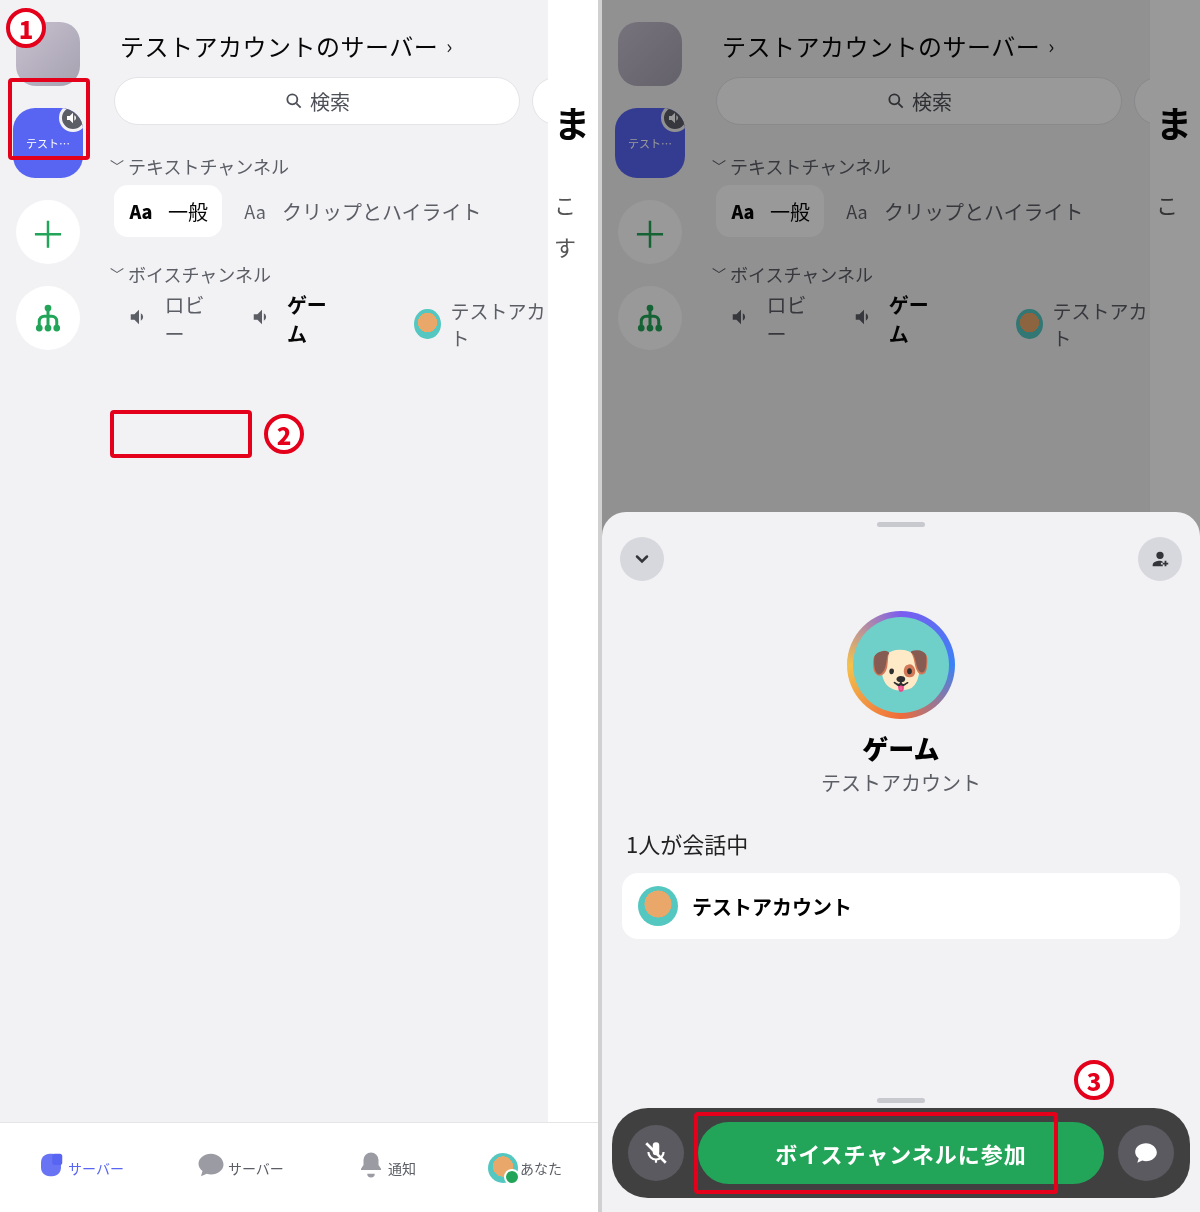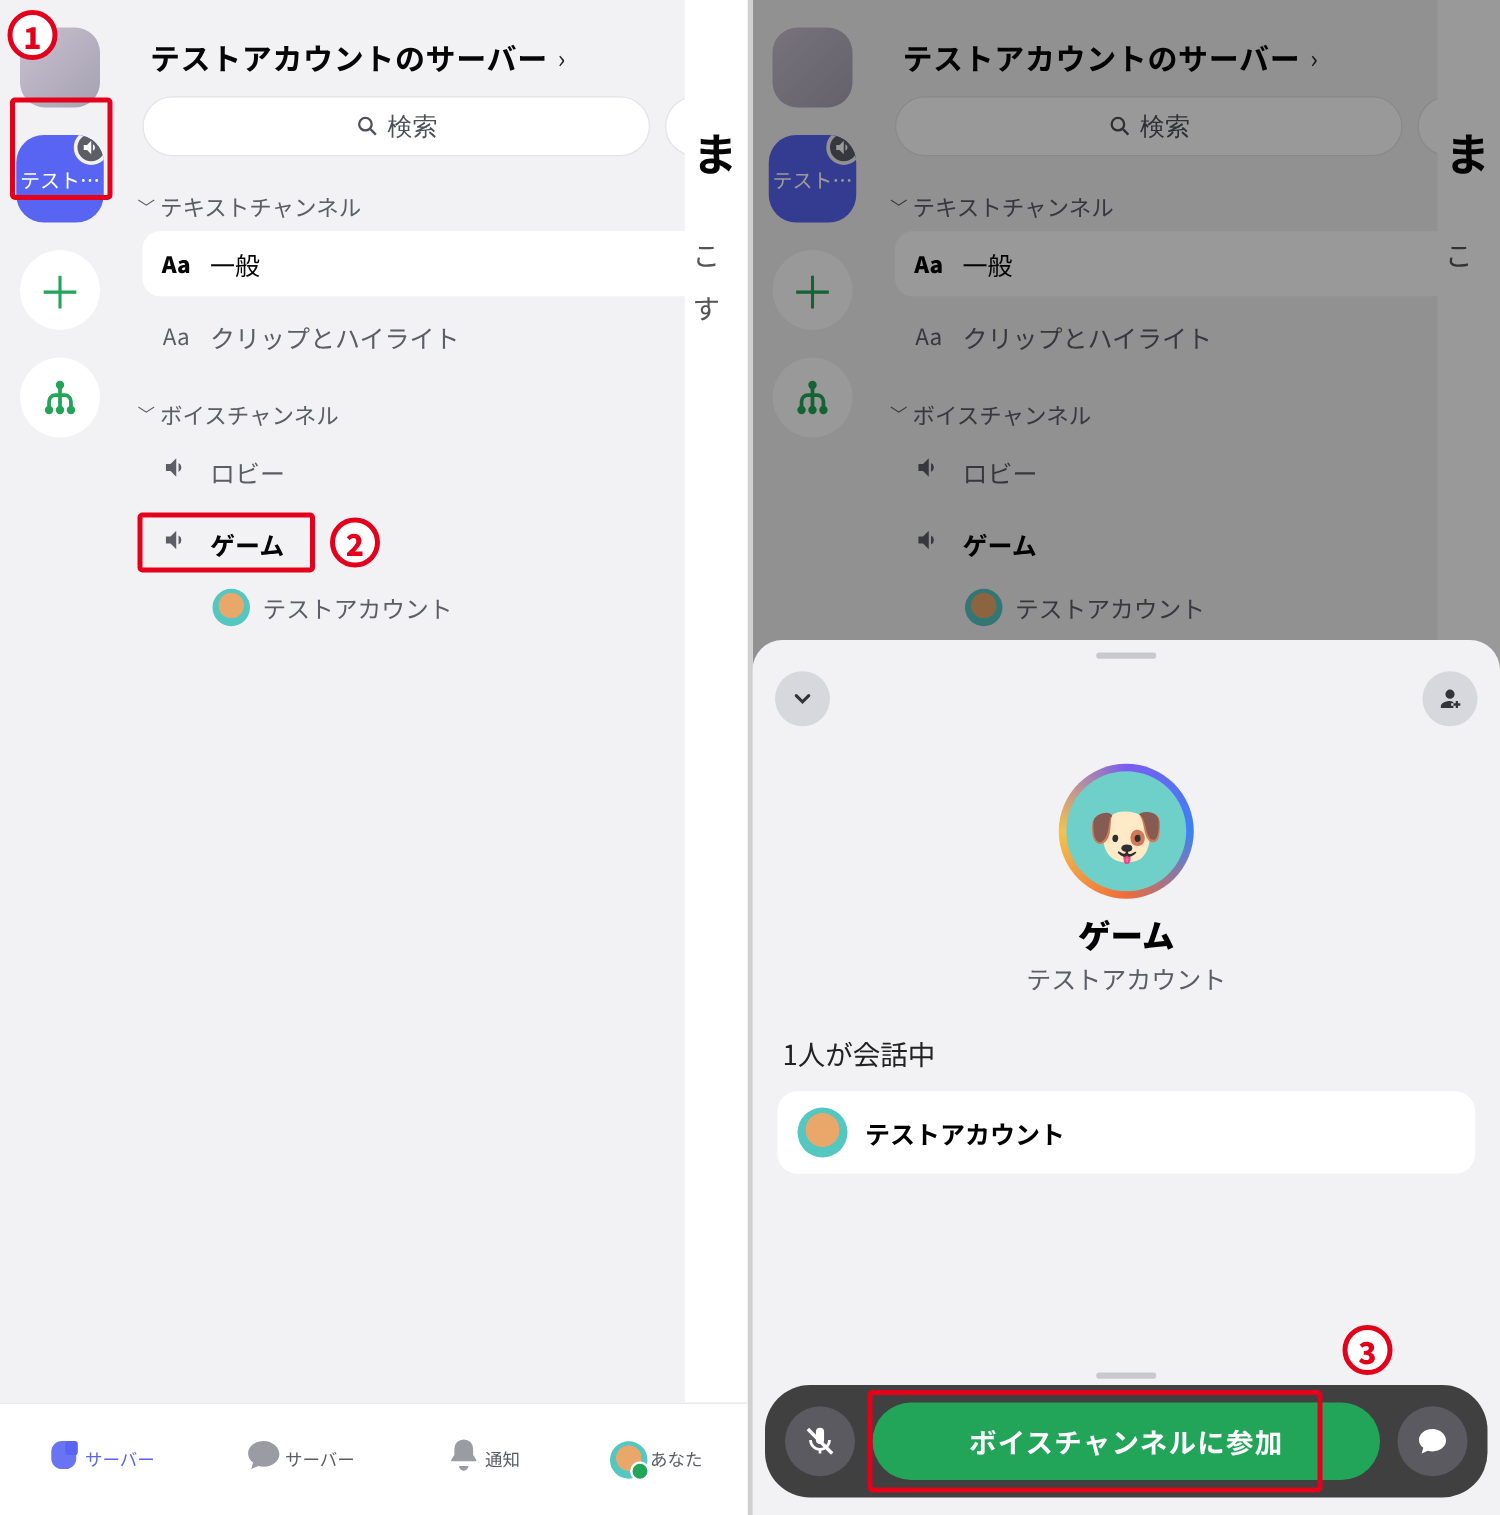--- a/index.html
+++ b/index.html
@@ -34,21 +34,21 @@
     flex-direction: column;
     align-items: center;
     padding-top: 18px;
     gap: 22px;
   }
   .server-blob {
     width: 70px; height: 70px;
     border-radius: 22px;
     background: #5865F2;
     color: #fff;
-    font-size: 16px;
+    font-size: 11px;
     display: flex;
     align-items: center;
     justify-content: center;
     position: relative;
     overflow: hidden;
     white-space: nowrap;
     padding: 0 6px;
   }
   .server-blob .vbadge {
     position: absolute;
@@ -90,58 +90,57 @@
     flex-direction: column;
     padding: 22px 14px 0 14px;
     position: relative;
   }
   .title-row {
     display: flex; align-items: center; gap: 8px;
     padding: 6px 10px 14px 10px;
   }
   .title-row h1 {
     font-size: 24px;
-    font-weight: 700;
+    font-weight: 400;
     color: #060607;
     letter-spacing: 0.5px;
   }
   .chev {
     font-size: 20px; color: #222;
   }
   .search-row {
     display: flex; align-items: center; gap: 12px;
     padding: 0 4px 18px 4px;
   }
   .search-pill {
     flex: 1;
     height: 48px;
     background: #fff;
     border-radius: 24px;
     border: 1px solid #e4e4e8;
     display:flex;align-items:center;justify-content:center;gap:6px;
     color: #4e5058;
     font-size: 20px;
-    font-family: Liberation Mono, monospace;
   }
   .invite-circle {
     width: 48px; height: 48px;
     border-radius: 50%;
     background: #fff;
     border: 1px solid #e4e4e8;
     display:flex;align-items:center;justify-content:center;
     color:#222;
   }
   .section-head {
     display:flex;align-items:center;gap:4px;
     color:#5c5e66;
     font-size: 18px;
     padding: 10px 4px 6px 0;
   }
   .section-head .caret { font-size: 14px; }
-  .chan-list { display:flex;flex-direction:column;gap:6px; padding-left:4px; }
+  .chan-list { display:flex;flex-direction:row;gap:6px; padding-left:4px; }
   .chan {
     display:flex;align-items:center;gap:14px;
     height: 52px;
     border-radius: 14px;
     padding: 0 14px;
     color:#5c5e66;
     font-size: 20px;
   }
   .chan.active {
     background:#fff;

